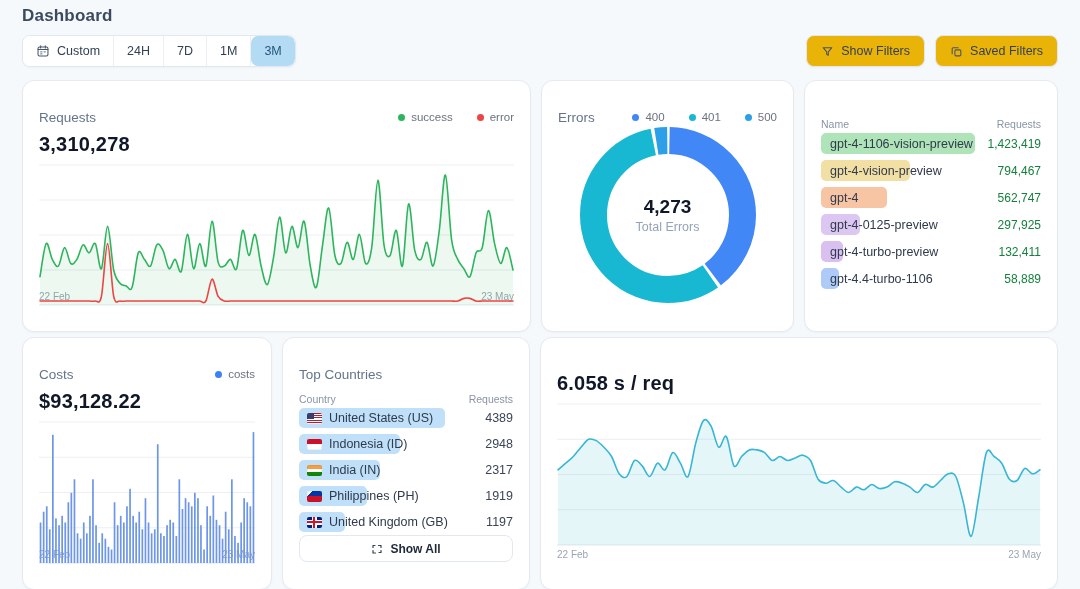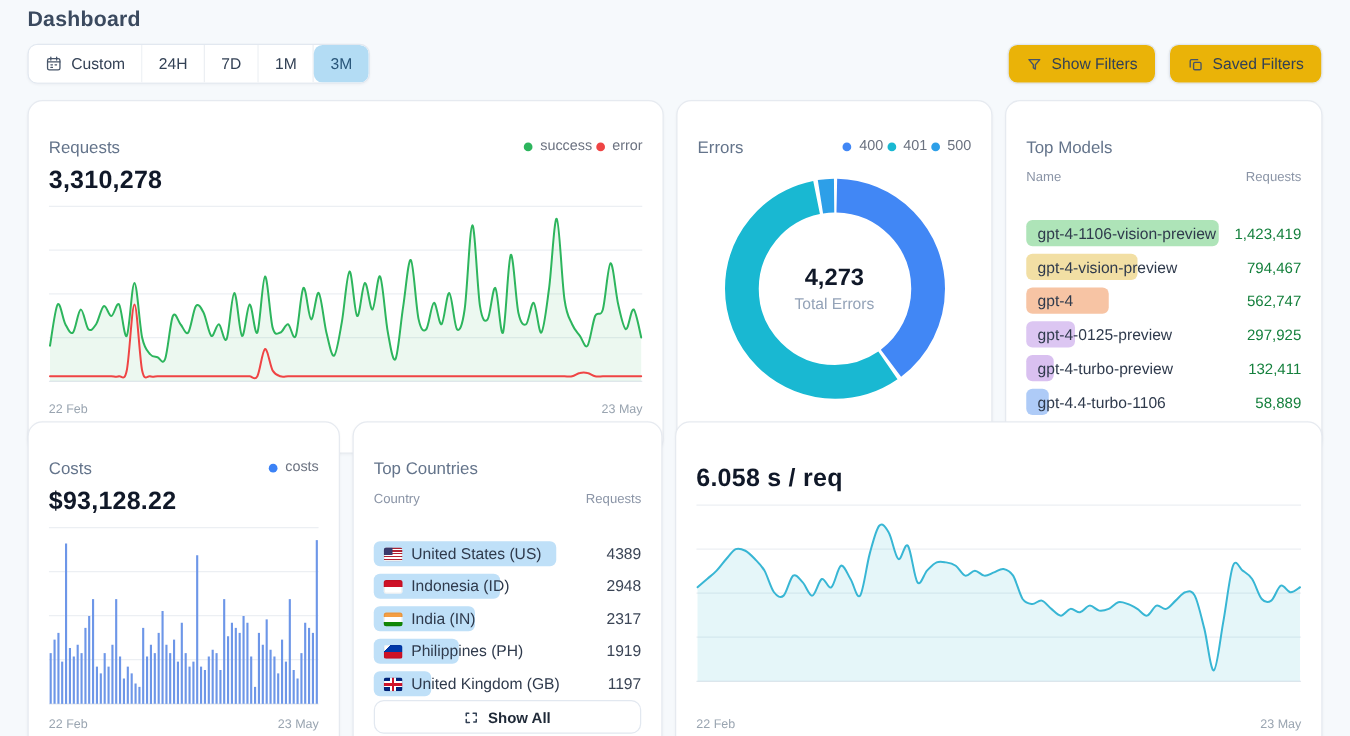--- a/index.html
+++ b/index.html
@@ -18,34 +18,34 @@
   .seg:last-child{border-right:none;}
   .seg.sel{background:#b3dcf4;color:#29567a;border-radius:7px;border-right:none;font-weight:500;}
   .toolbar-right{display:flex;gap:10px;}
   .tb-btn{display:flex;align-items:center;gap:7px;background:#eab308;border:1px solid #e2e8f0;border-radius:8px;height:32px;padding:0 14px;font-size:12.5px;color:#334155;font-family:inherit;cursor:pointer;box-shadow:0 1px 2px rgba(16,24,40,.04);}
   .grid{display:grid;gap:10px;}
   .row1{grid-template-columns:509px 253px 1fr;margin-top:13px;height:244px;}
   .row2{grid-template-columns:250px 248px 1fr;margin-top:13px;height:251px;}
   .card{background:#fff;border:1px solid #e6eaf0;border-radius:12px;padding:27px 16px;box-sizing:border-box;display:flex;flex-direction:column;box-shadow:0 1px 2px rgba(16,24,40,.04);min-width:0;}
   .card-head{display:flex;justify-content:space-between;align-items:center;min-height:18px;}
   .card-title{font-size:13.5px;color:#64748b;}
-  .legend{display:flex;gap:3px;align-items:center;}
+  .legend{display:flex;gap:24px;align-items:center;}
   .lg{display:flex;align-items:center;gap:6px;font-size:11.5px;color:#6b7280;}
   .lg i{width:7px;height:7px;border-radius:50%;display:inline-block;}
   .big-value{font-size:20px;font-weight:700;color:#101828;margin-top:7px;letter-spacing:.2px;}
   .chart{flex:1;position:relative;margin-top:8px;min-height:0;}
   .x-labels{display:flex;justify-content:space-between;font-size:10px;color:#9aa5b1;margin-top:16px;height:13px;text-align:center;}
   
   .donut-wrap{flex:1;display:flex;align-items:center;justify-content:center;position:relative;}
   .donut-center{position:absolute;text-align:center;left:0;right:0;}
   .donut-value{font-size:19px;font-weight:700;color:#101828;}
   .donut-label{font-size:12.5px;color:#94a3b8;margin-top:2px;}
   
   .cols{display:flex;justify-content:space-between;font-size:10.5px;color:#8a94a6;margin-top:10px;}
-  .rows{display:flex;flex-direction:column;margin-top:25px;}
+  .rows{display:flex;flex-direction:column;margin-top:0;}
   .mrow{display:flex;align-items:center;justify-content:space-between;height:27px;position:relative;}
   .mbar{position:absolute;left:0;top:3px;height:21px;border-radius:5px;}
   .mname{position:relative;z-index:1;font-size:12.5px;color:#2f3a4c;padding-left:9px;white-space:nowrap;}
   .mval{font-size:12px;color:#15803d;white-space:nowrap;}
   .crow{display:flex;align-items:center;justify-content:space-between;height:26px;position:relative;}
   .cbar{position:absolute;left:0;top:3px;height:20px;border-radius:5px;background:#bfe0f8;}
   .cname{position:relative;z-index:1;display:flex;align-items:center;gap:7px;font-size:12.5px;color:#2f3a4c;padding-left:8px;white-space:nowrap;}
   .cval{font-size:12.5px;color:#3b4556;}
   .flag{width:15px;height:11px;border-radius:2px;display:inline-block;box-shadow:0 0 0 1px rgba(0,0,0,.06) inset;background:#ccc;flex:none;}
   .flag-us{background:
@@ -179,23 +179,20 @@
             </g>
           </svg>
         <div class="donut-center">
           <div class="donut-value">4,273</div>
           <div class="donut-label">Total Errors</div>
         </div>
       </div>
     </section>
 
     <section class="card">
-      <div class="card-head">
-        <div class="card-title">Top Models</div>
-      </div>
       <div class="cols">
         <span>Name</span>
         <span>Requests</span>
       </div>
       <div class="rows" id="model-rows">
           <div class="mrow">
             <div class="mbar" style="background: rgb(174, 228, 184); width: 154px;"></div>
             <span class="mname">gpt-4-1106-vision-preview</span>
             <span class="mval">1,423,419</span>
           </div>

